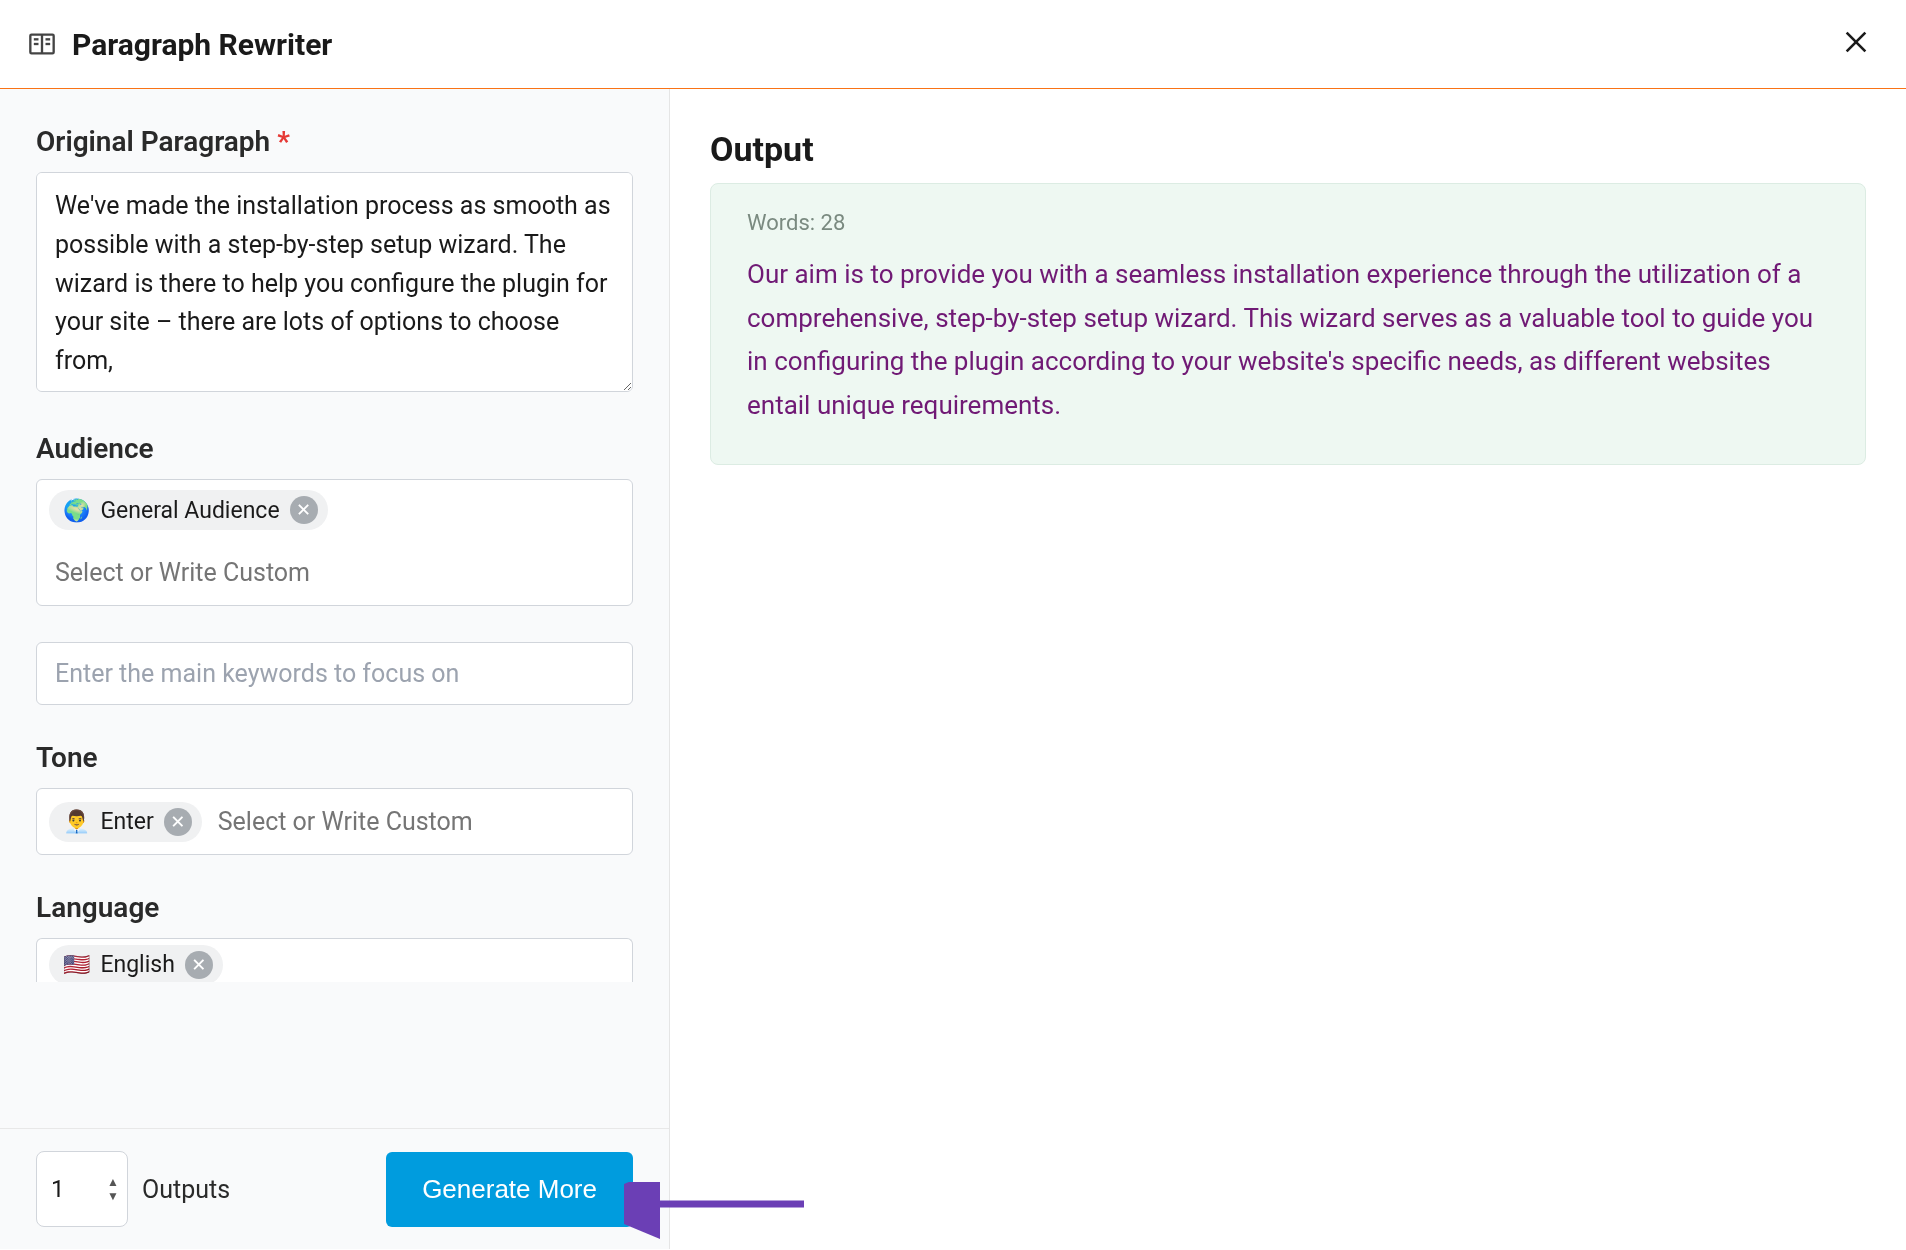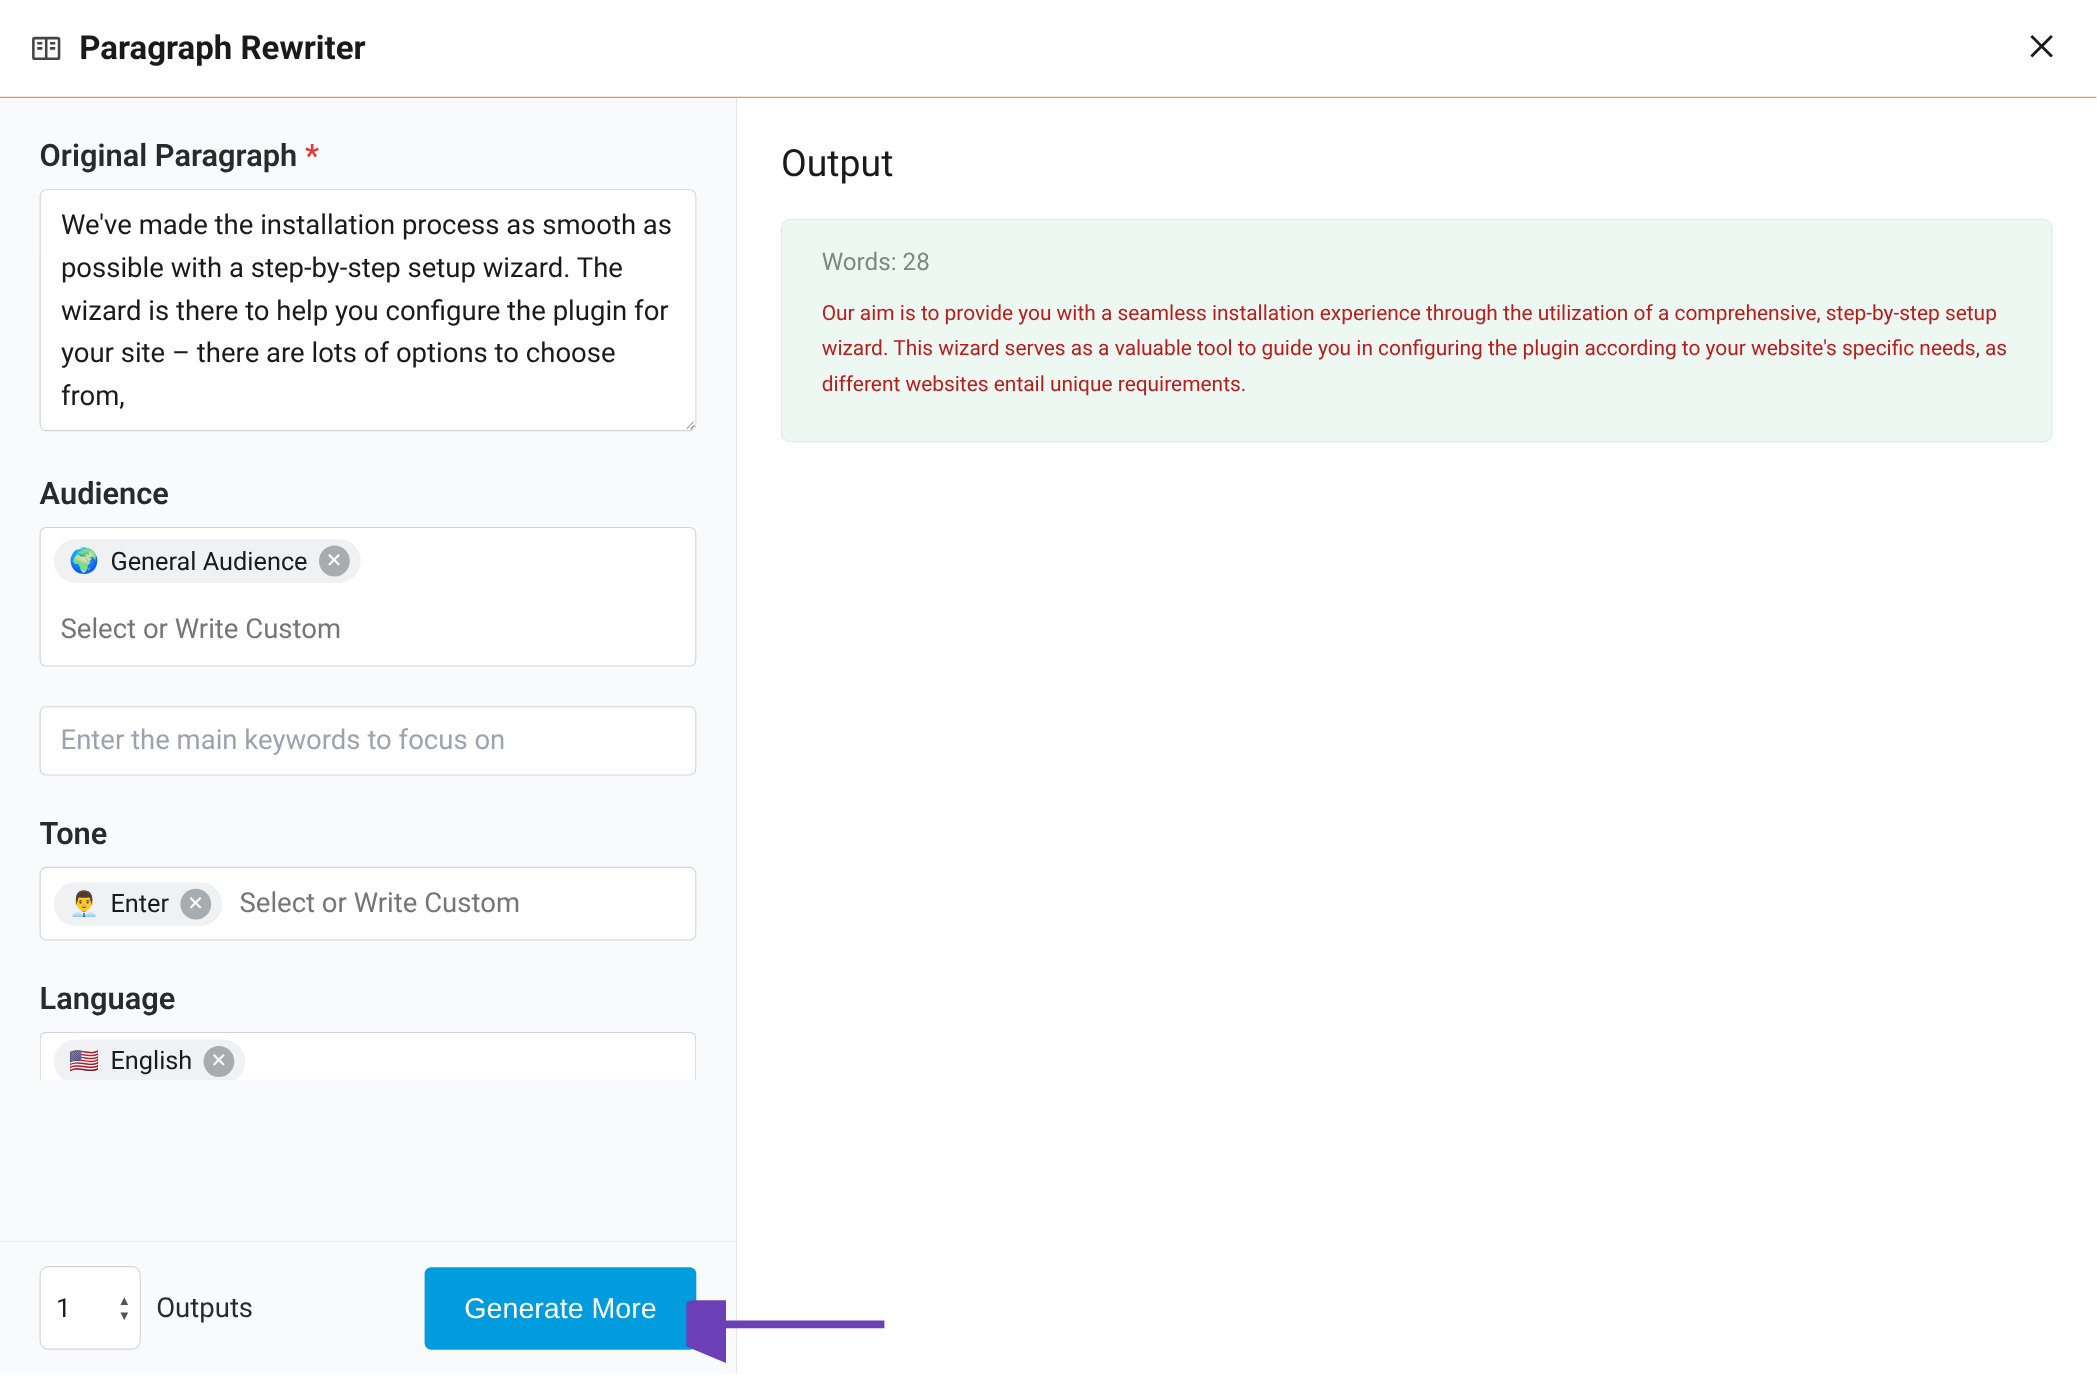--- a/index.html
+++ b/index.html
@@ -210,38 +210,38 @@
       cursor: pointer;
     }
     .right-panel {
       flex: 1;
       padding: 40px 40px;
       background: #fff;
       position: relative;
     }
     .output-title {
       font-size: 34px;
-      font-weight: 400;
-      margin-bottom: 30px;
+      font-weight: 700;
+      margin-bottom: 14px;
     }
     .output-card {
       background: #eef8f2;
       border: 1px solid #dcece3;
       border-radius: 8px;
       padding: 26px 36px 36px 36px;
     }
     .word-count {
       color: #7a8a80;
       font-size: 22px;
       margin-bottom: 18px;
     }
     .output-text {
-      font-size: 19px;
+      font-size: 26px;
       line-height: 1.68;
-      color: #b91c1c;
+      color: #701a75;
     }
     .arrow-annot {
       position: absolute;
       left: 624px;
       top: 1182px;
       pointer-events: none;
     }
   </style>
 </head>
 <body>

